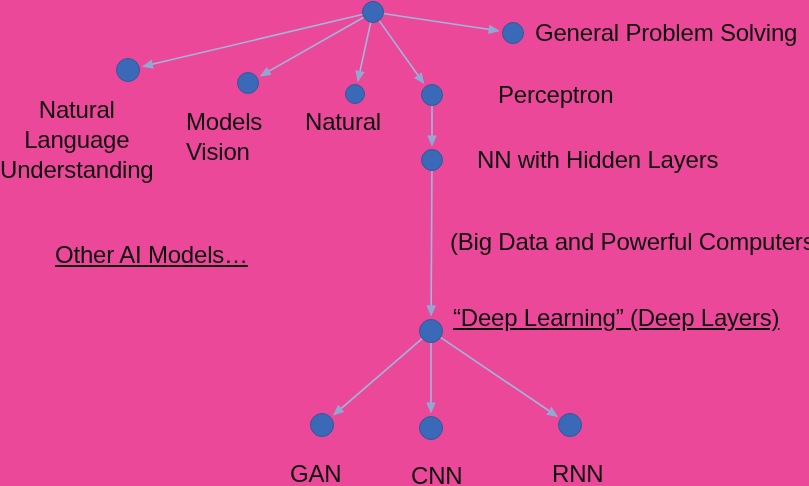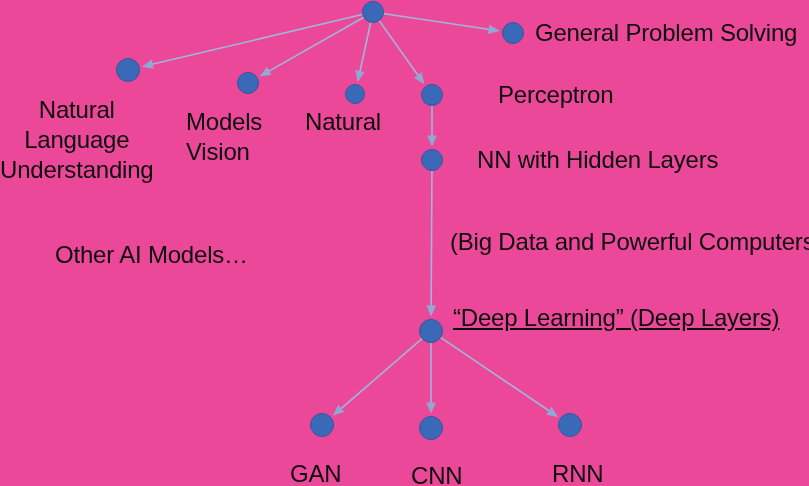--- a/index.html
+++ b/index.html
@@ -79,20 +79,20 @@
       <div class="label" style="left: 535px; top: 18px; color: rgb(13, 13, 13);">General Problem Solving</div>
       <div class="label" style="left: 0px; top: 95px; color: rgb(13, 13, 13); text-align: center;">Natural
 Language
 Understanding</div>
       <div class="label" style="left: 186px; top: 107px; color: rgb(13, 13, 13);">Models
 Vision</div>
       <div class="label" style="left: 305px; top: 107px; color: rgb(13, 13, 13);">Natural</div>
       <div class="label" style="left: 450px; top: 80px; color: rgb(13, 13, 13); margin-left: 48px;">Perceptron</div>
       <div class="label" style="left: 453px; top: 145px; color: rgb(13, 13, 13); margin-left: 24px;">NN with Hidden Layers</div>
       <div class="label" style="left: 450px; top: 227px; color: rgb(13, 13, 13);">(Big Data and Powerful Computers)</div>
-      <div class="label" style="left: 55px; top: 240px; color: rgb(13, 13, 13);">Other AI Models…</div>
+      <div class="label" style="left: 55px; top: 240px; color: rgb(13, 13, 13); text-decoration: underline;">Other AI Models…</div>
       <div class="label" style="left: 453px; top: 303px; color: rgb(13, 13, 13); text-decoration: underline;">“Deep Learning” (Deep Layers)</div>
       <div class="label" style="left: 290px; top: 459px; color: rgb(13, 13, 13);">GAN</div>
       <div class="label" style="left: 411px; top: 461px; color: rgb(13, 13, 13);">CNN</div>
       <div class="label" style="left: 552px; top: 459px; color: rgb(13, 13, 13);">RNN</div>
     </div>
 
 </div>
 
 </body></html>

